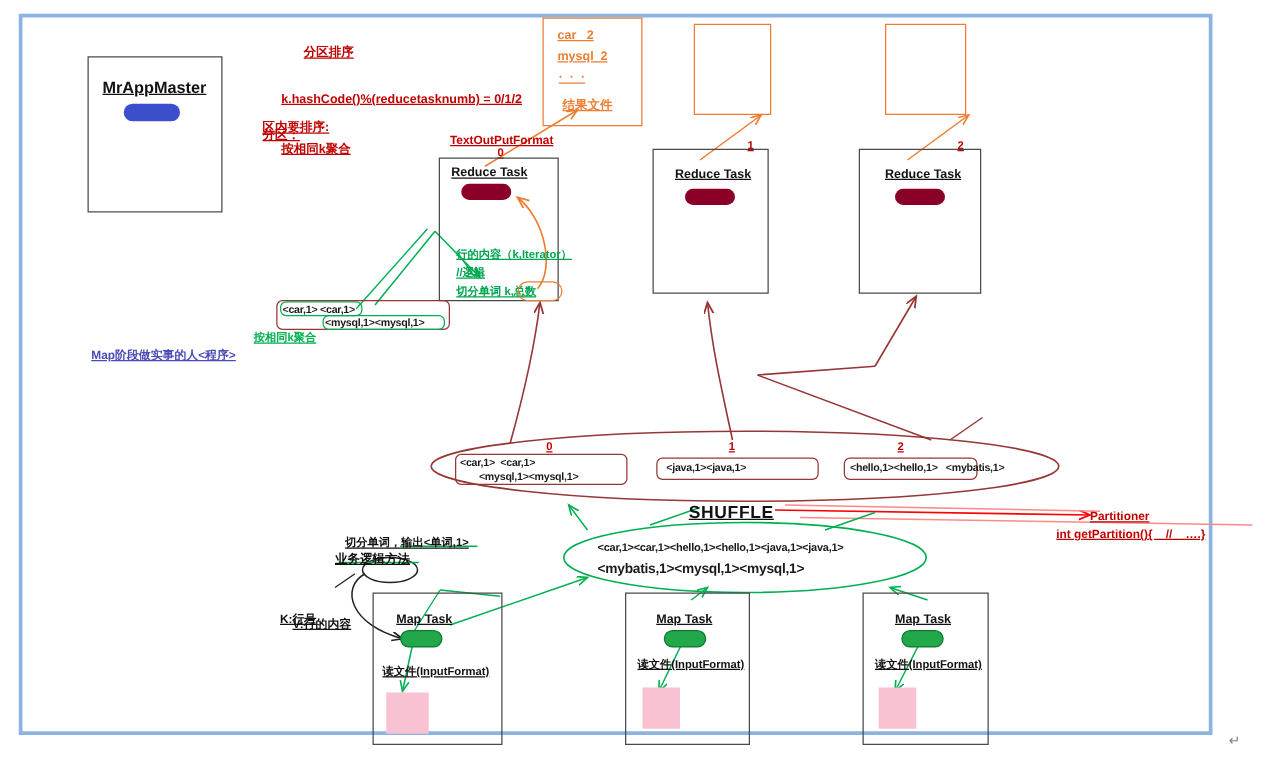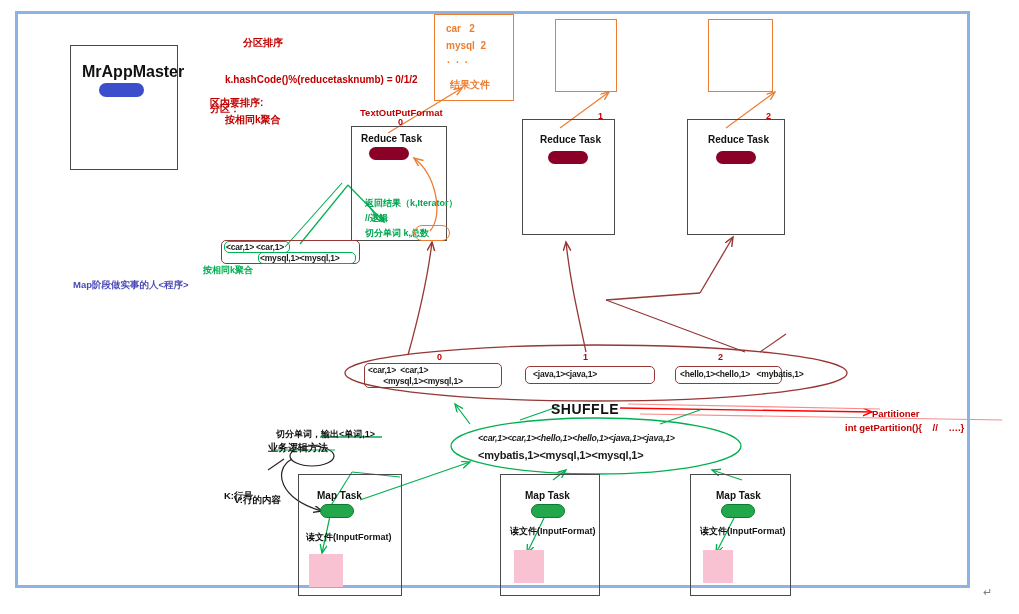--- a/index.html
+++ b/index.html
@@ -45,21 +45,21 @@
   }
   .pill {
     position: absolute;
     border-radius: 7px;
   }
   .lbl {
     position: absolute;
     white-space: pre;
     line-height: 1.25;
   }
-  .b { font-weight: bold; }
+  .b { font-weight: bold; text-decoration: underline; }
   .red { color: #c00000; }
   .orange { color: #ed7d31; }
   .green { color: #00b050; text-align: center; }
   .dgreen { color: #00a550; }
   .black { color: #111111; }
   .blue { color: #4a4ab8; padding-left: 33px; }
   .kvbox {
     position: absolute;
     box-sizing: border-box;
     border: 1.3px solid #953735;
@@ -159,21 +159,21 @@
     <ellipse cx="312" cy="456" rx="22" ry="10" fill="none" stroke="#222222" stroke-width="1.2"></ellipse>
     <path d="M268,470 L284,459" fill="none" stroke="#222222" stroke-width="1.1"></path>
 
     <path d="M320,437 L382,437" fill="none" stroke="#00b050" stroke-width="1.3"></path>
     <path d="M271,450 L335,450" fill="none" stroke="#00b050" stroke-width="1.2"></path>
 
     <path d="M366,202 L380,222" fill="none" stroke="#00b050" stroke-width="1.1"></path>
   </svg>
 
   <div class="box box-dark" style="left:70px; top:45px; width:108px; height:125px;"></div>
-  <div class="lbl b black" style="left:82px; top:62px; font-size:16px;text-align:center;">MrAppMaster</div>
+  <div class="lbl b black" style="left:82px; top:62px; font-size:13px;text-align:center;">MrAppMaster</div>
   <div class="pill" style="left:99px; top:83px; width:45px; height:14px; background:#3b4ecc;"></div>
 
   <div class="lbl b red" style="left:243px; top:37px; font-size:10px;">分区排序</div>
   <div class="lbl b red" style="left:210px; top:57px; font-size:10px;margin-top:46px;">分区：</div>
   <div class="lbl b red" style="left:225px; top:74px; font-size:10px;">k.hashCode()%(reducetasknumb) = 0/1/2</div>
   <div class="lbl b red" style="left:210px; top:97px; font-size:10px;">区内要排序:</div>
   <div class="lbl b red" style="left:225px; top:114px; font-size:10px;">按相同k聚合</div>
 
   <div class="box box-orange" style="left:434px; top:14px; width:80px; height:87px;"></div>
   <div class="lbl b orange" style="left:446px; top:23px; font-size:10px;">car   2</div>
@@ -183,21 +183,21 @@
 
   <div class="box box-orange" style="left:555px; top:19px; width:62px; height:73px;"></div>
   <div class="box box-orange" style="left:708px; top:19px; width:65px; height:73px;"></div>
 
   <div class="lbl b red" style="left:360px; top:107px; font-size:9.5px;">TextOutPutFormat</div>
 
   <div class="lbl b red" style="left:398px; top:117px; font-size:9px;">0</div>
   <div class="box box-dark" style="left:351px; top:126px; width:96px; height:115px;"></div>
   <div class="lbl b black" style="left:361px; top:133px; font-size:10px;">Reduce Task</div>
   <div class="pill" style="left:369px; top:147px; width:40px; height:13px; background:#8b0026;"></div>
-  <div class="lbl b dgreen" style="left:365px; top:198px; font-size:9px;">返回结果（k,Iterator）</div>
+  <div class="lbl b dgreen" style="left:365px; top:198px; font-size:9px;">行的内容（k,Iterator）</div>
   <div class="lbl b dgreen" style="left:365px; top:213px; font-size:9px;">//逻辑</div>
   <div class="lbl b dgreen" style="left:365px; top:228px; font-size:9px;">切分单词 k,总数</div>
   <div class="pilltag" style="left:414px; top:225px; width:36px; height:16px;"></div>
 
   <div class="lbl b red" style="left:598px; top:111px; font-size:9px;">1</div>
   <div class="box box-dark" style="left:522px; top:119px; width:93px; height:116px;"></div>
   <div class="lbl b black" style="left:540px; top:134px; font-size:10px;">Reduce Task</div>
   <div class="pill" style="left:548px; top:151px; width:40px; height:13px; background:#8b0026;"></div>
 
   <div class="lbl b red" style="left:766px; top:111px; font-size:9px;">2</div>
@@ -225,21 +225,21 @@
 
   <div class="lbl b red" style="left:718px; top:352px; font-size:9px;">2</div>
   <div class="kvbox" style="left:675px; top:366px; width:107px; height:18px;"></div>
   <div class="kvtext" style="left:680px; top:369px; font-size:8.5px;">&lt;hello,1&gt;&lt;hello,1&gt;   &lt;mybatis,1&gt;</div>
 
   <div class="lbl b black" style="left:551px; top:401px; font-size:14px; letter-spacing:0.5px;">SHUFFLE</div>
 
   <div class="lbl b red" style="left:872px; top:408px; font-size:9.5px;">Partitioner</div>
   <div class="lbl b red" style="left:845px; top:422px; font-size:9.5px;">int getPartition(){    //    ….}</div>
 
-  <div class="kvtext" style="left:478px; top:433px; font-size:8.8px;font-style:italic;">&lt;car,1&gt;&lt;car,1&gt;&lt;hello,1&gt;&lt;hello,1&gt;&lt;java,1&gt;&lt;java,1&gt;</div>
+  <div class="kvtext" style="left:478px; top:433px; font-size:8.8px;">&lt;car,1&gt;&lt;car,1&gt;&lt;hello,1&gt;&lt;hello,1&gt;&lt;java,1&gt;&lt;java,1&gt;</div>
   <div class="kvtext" style="left:478px; top:449px; font-size:11px;">&lt;mybatis,1&gt;&lt;mysql,1&gt;&lt;mysql,1&gt;</div>
 
   <div class="lbl b black" style="left:276px; top:429px; font-size:9px;">切分单词，输出&lt;单词,1&gt;</div>
   <div class="lbl b black" style="left:268px; top:442px; font-size:10px;">业务逻辑方法</div>
   <div class="lbl b black" style="left:224px; top:490px; font-size:9.5px;">K:行号</div>
   <div class="lbl b black" style="left:224px; top:494px; font-size:9.5px;margin-left:10px;">V:行的内容</div>
 
   <div class="box box-dark" style="left:298px; top:474px; width:104px; height:122px;"></div>
   <div class="lbl b black" style="left:317px; top:490px; font-size:10px;">Map Task</div>
   <div class="pill" style="left:320px; top:504px; width:32px; height:12px; background:#22a84a; border:1.2px solid #0c7a30;"></div>

